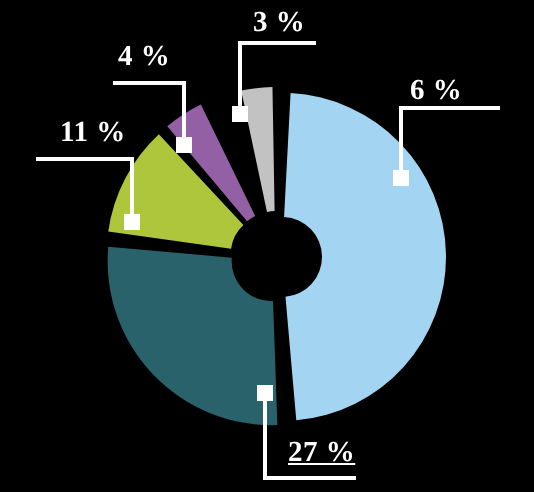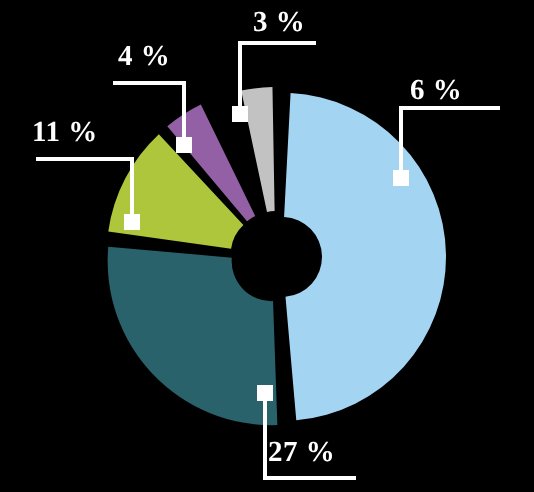--- a/index.html
+++ b/index.html
@@ -34,22 +34,22 @@
     font-weight: bold;
     font-size: 29px;
     line-height: 1;
     letter-spacing: 0.5px;
     white-space: nowrap;
     text-rendering: geometricPrecision;
   }
   .lbl-48 { left: 410px; top: 76px; }
   .lbl-3  { left: 253px; top: 8px;  }
   .lbl-4  { left: 118px; top: 42px; }
-  .lbl-11 { left: 32px;  top: 118px; }
-  .lbl-27 { left: 268px; top: 438px; }
+  .lbl-11 { left: 60px;  top: 118px; }
+  .lbl-27 { left: 288px; top: 438px; text-decoration: underline; }
 </style>
 </head>
 <body>
 
 <div id="chart-root">
 
   <svg id="pie-svg" viewBox="0 0 534 492">
     <rect x="0" y="0" width="534" height="492" fill="#000000"></rect>
     <g id="slices-group">
         <path d="M 290.58 93.12 A 164 164 0 0 1 296.29 420.27 L 285.49 296.74 A 40 40 0 0 0 284.09 216.95 Z" fill="#a3d4f2"></path>

